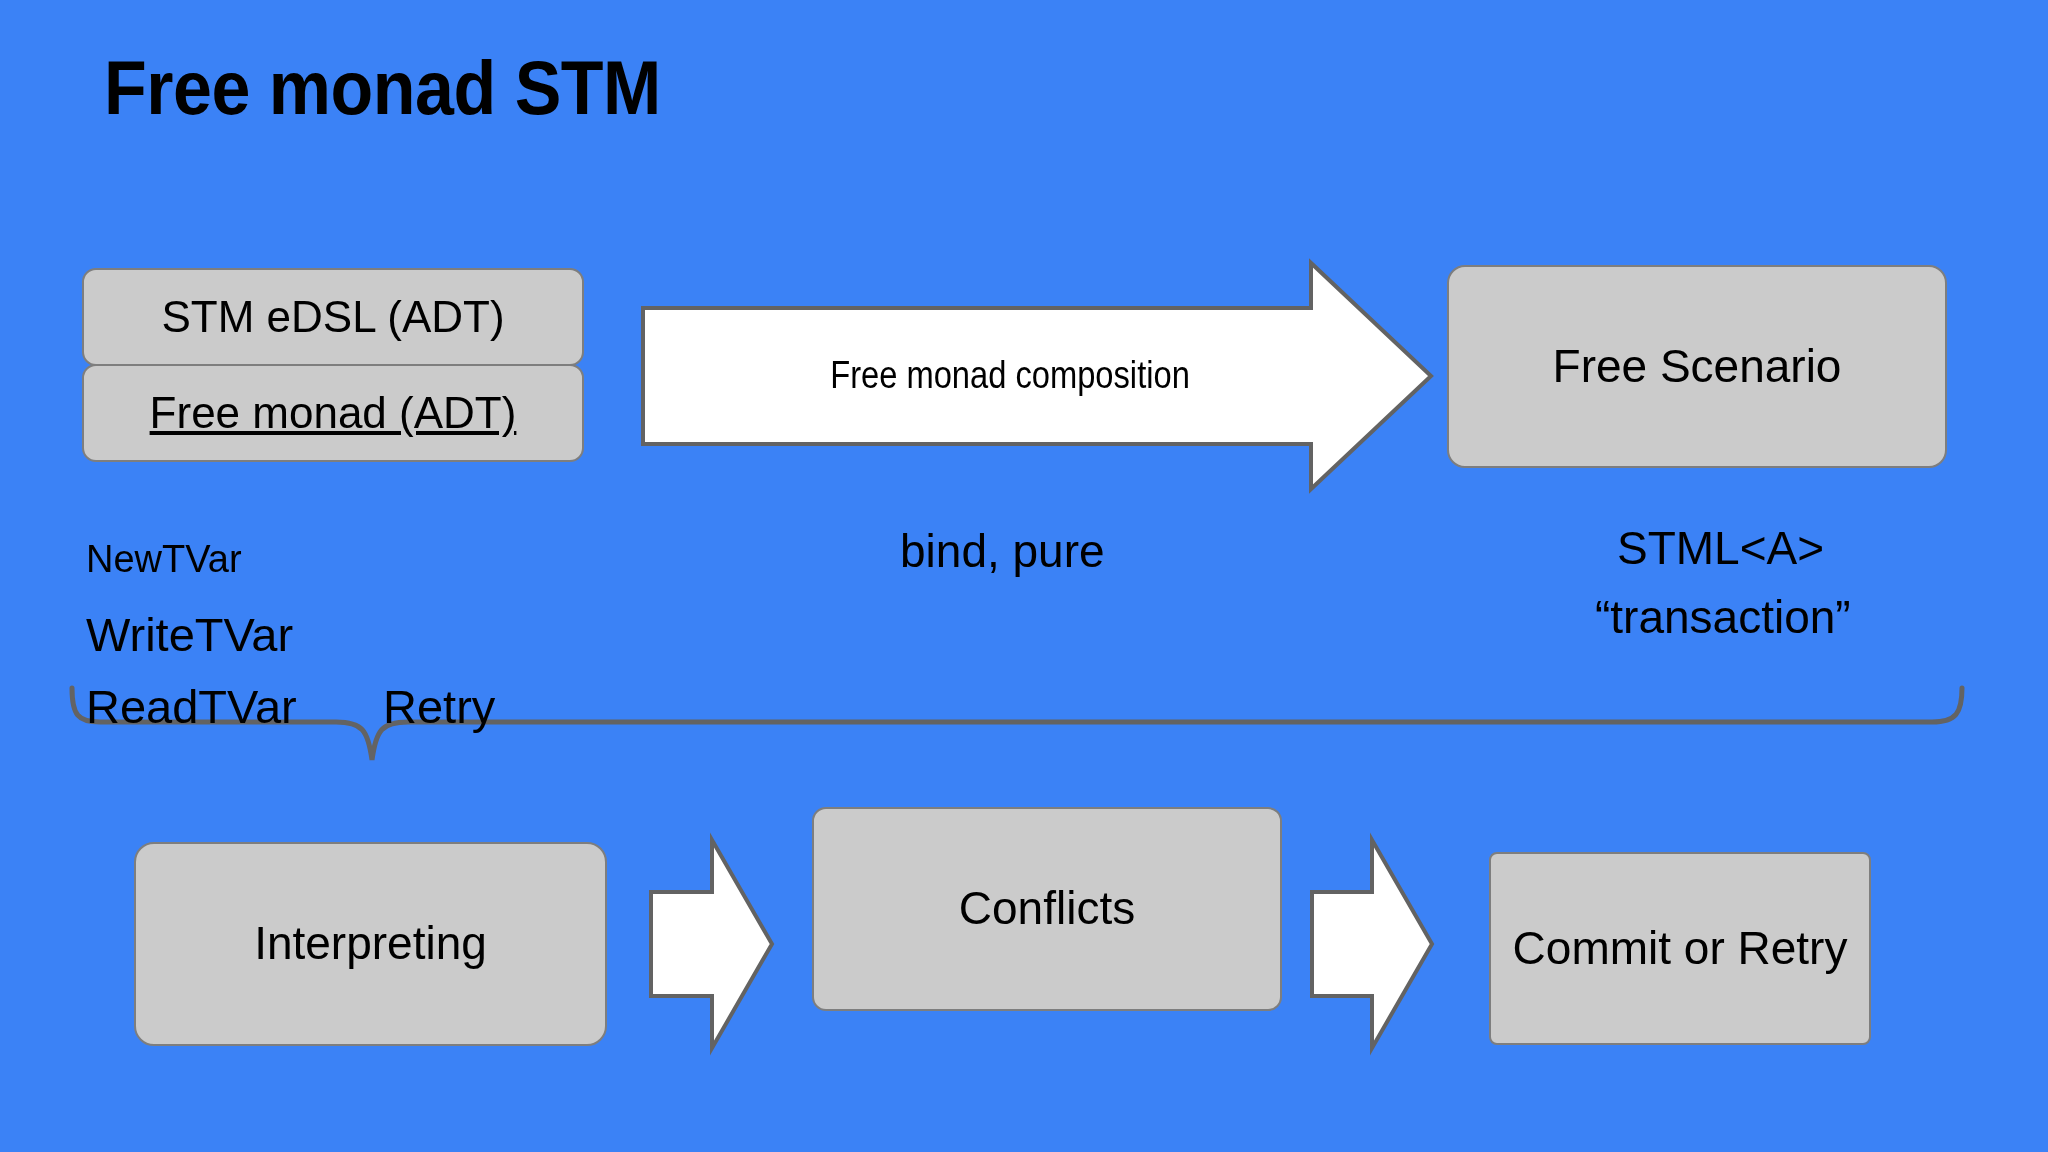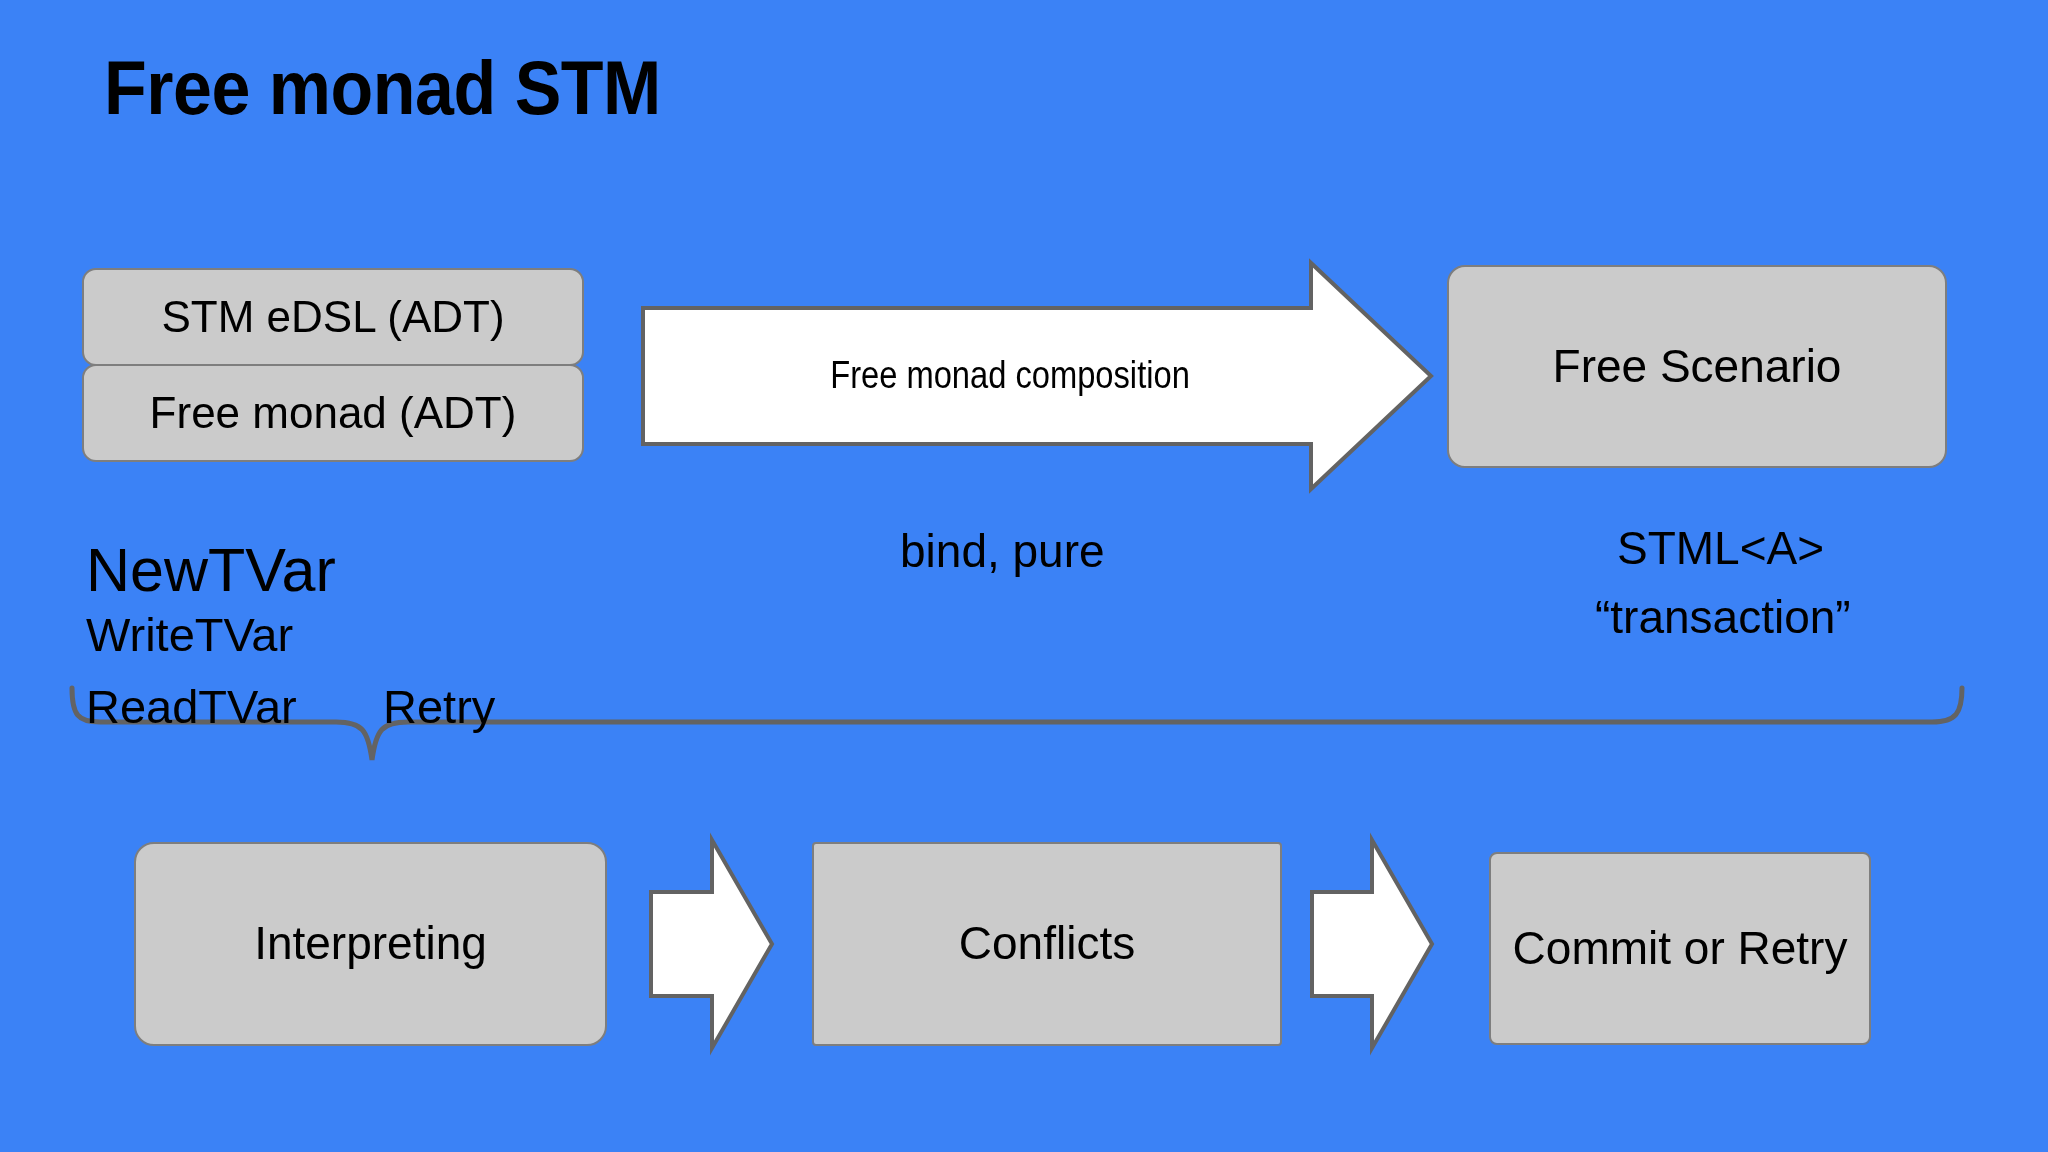--- a/index.html
+++ b/index.html
@@ -63,20 +63,21 @@
     z-index: 3;
   }
   #box-free-monad {
     left: 82px;
     top: 364px;
     width: 502px;
     height: 98px;
     font-size: 44px;
     border-radius: 14px;
     z-index: 2;
+    text-decoration: underline;
   }
 
   #box-free-scenario {
     left: 1447px;
     top: 265px;
     width: 500px;
     height: 203px;
     font-size: 46px;
     border-radius: 18px;
   }
@@ -85,44 +86,44 @@
   #box-interpreting {
     left: 134px;
     top: 842px;
     width: 473px;
     height: 204px;
     font-size: 46px;
     border-radius: 20px;
   }
   #box-conflicts {
     left: 812px;
-    top: 842px;
+    top: 807px;
     width: 470px;
     height: 204px;
     font-size: 46px;
-    border-radius: 4px;
+    border-radius: 14px;
     flex-direction: column;
   }
   #box-commit {
     left: 1489px;
     top: 852px;
     width: 382px;
     height: 193px;
     font-size: 46px;
     border-radius: 8px;
   }
 
   
   .label {
     position: absolute;
     color: #000000;
     white-space: nowrap;
     line-height: 1.0;
   }
-  #lbl-newtvar   { left: 86px;  top: 540px; font-size: 61px; }
+  #lbl-newtvar   { left: 86px;  top: 540px; font-size: 38px; }
   #lbl-writetvar { left: 86px;  top: 611px; font-size: 47px; }
   #lbl-readtvar  { left: 86px;  top: 683px; font-size: 47px; }
   #lbl-retry     { left: 383px; top: 683px; font-size: 47px; }
   #lbl-bindpure  { left: 900px; top: 528px; font-size: 46px; }
   #lbl-stml      { left: 1617px; top: 525px; font-size: 46px; }
   #lbl-transaction { left: 1595px; top: 594px; font-size: 46px; }
 
   
   #vectors {
     position: absolute;

